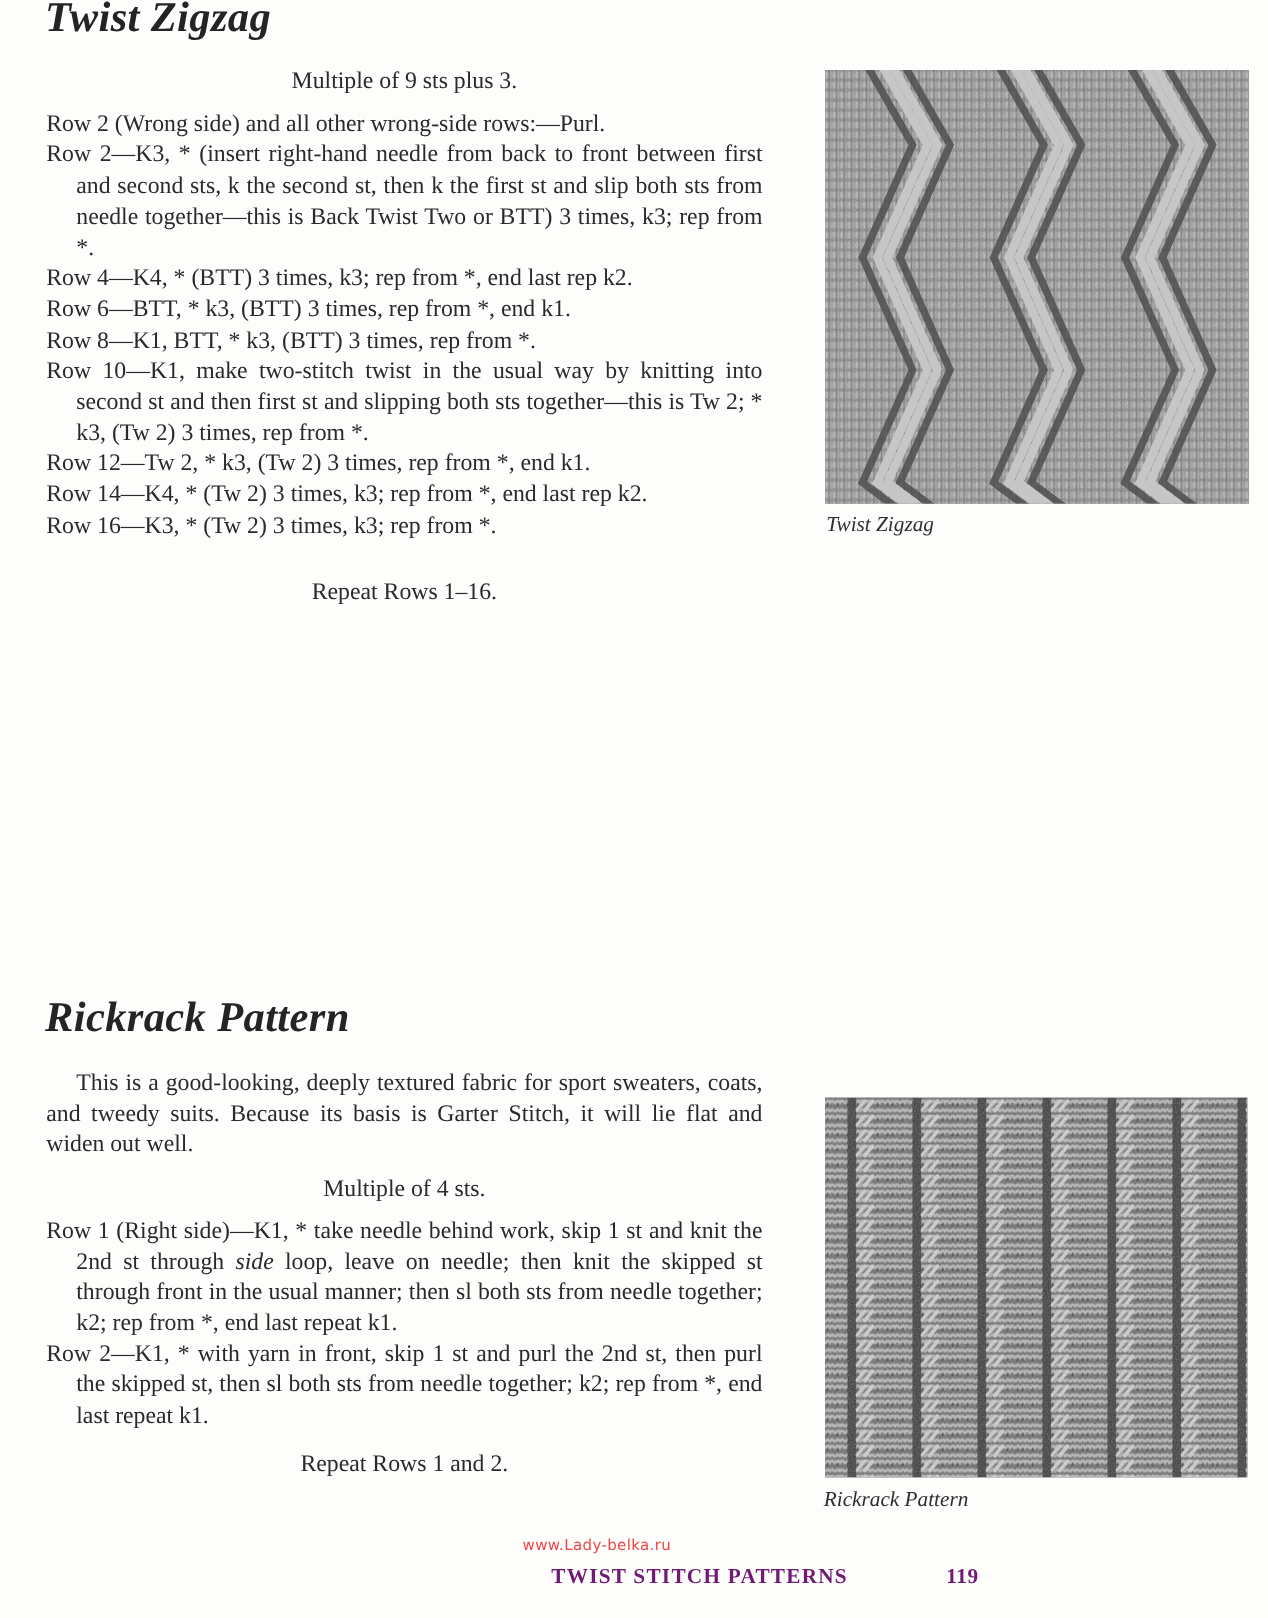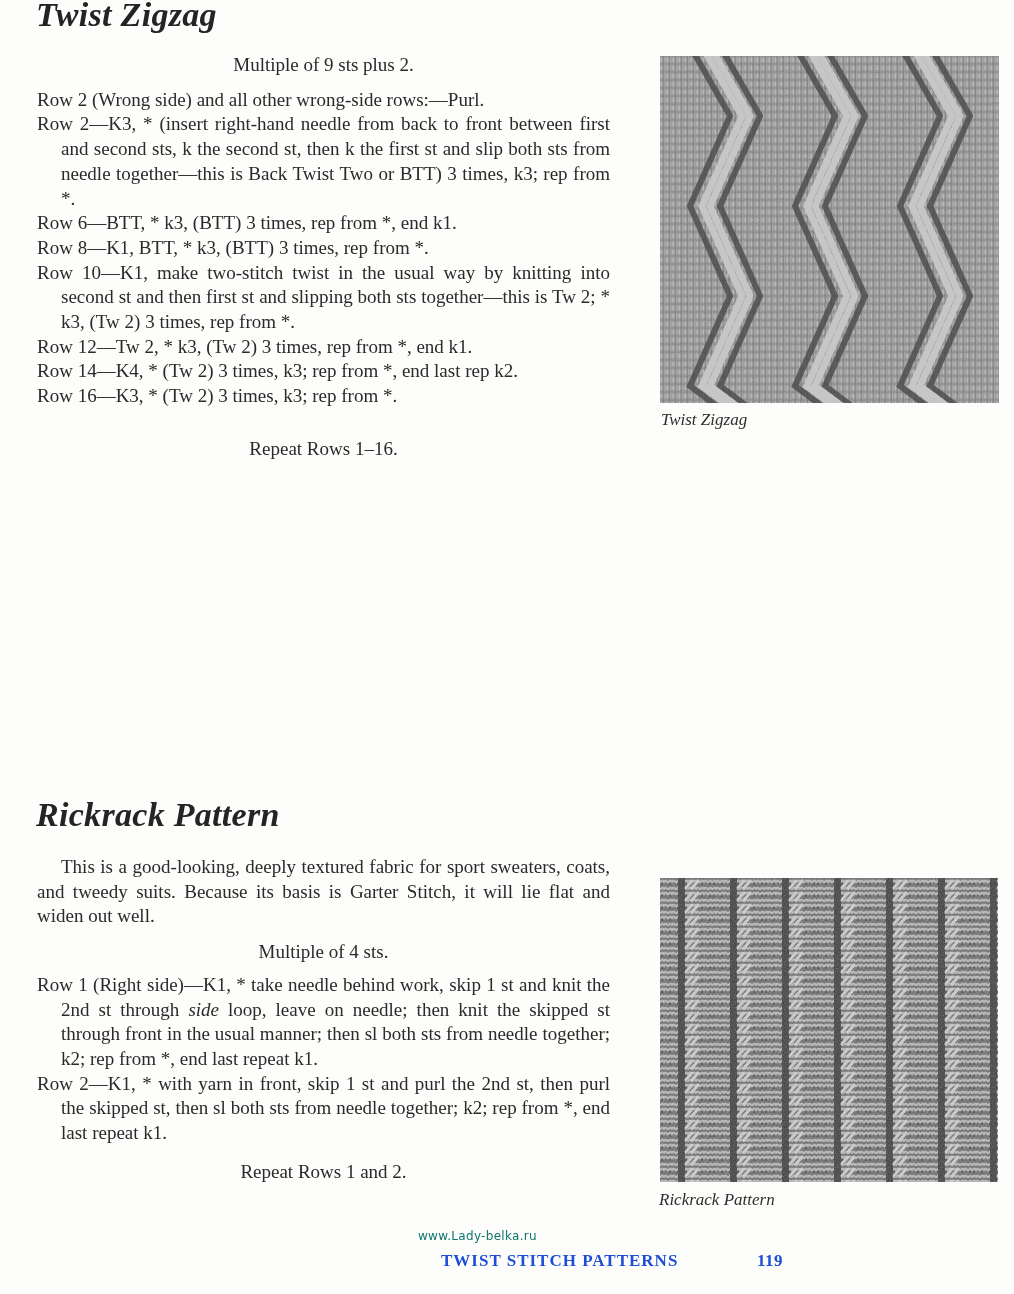--- a/index.html
+++ b/index.html
@@ -68,33 +68,34 @@
       font-family: "DejaVu Sans", "Liberation Sans", sans-serif;
       font-size: 12px;
       letter-spacing: 0.3px;
       white-space: nowrap;
     }
     .running-foot {
       font-family: "Liberation Serif", "DejaVu Serif", serif;
       font-weight: bold;
       font-size: 17px;
       letter-spacing: 1px;
-      color: #1d4ed8;
+      color: #701a75;
       white-space: nowrap;
     }
   </style>
 </head>
 <body>
 
 <h1 class="abs pattern-title" style="left:36px; top:-4px;">Twist Zigzag</h1>
 
 <div class="abs text-col" style="top:53px;">
-  <div class="centered-line" style="margin-bottom:10px;">Multiple of 9 sts plus 2.</div>
+  <div class="centered-line" style="margin-bottom:10px;">Multiple of 9 sts plus 3.</div>
   <p class="row-instr">Row 2 (Wrong side) and all other wrong-side rows:—Purl.</p>
   <p class="row-instr">Row 2—K3, * (insert right-hand needle from back to front between first and second sts, k the second st, then k the first st and slip both sts from needle together—this is Back Twist Two or BTT) 3 times, k3; rep from *.</p>
+  <p class="row-instr">Row 4—K4, * (BTT) 3 times, k3; rep from *, end last rep k2.</p>
   <p class="row-instr">Row 6—BTT, * k3, (BTT) 3 times, rep from *, end k1.</p>
   <p class="row-instr">Row 8—K1, BTT, * k3, (BTT) 3 times, rep from *.</p>
   <p class="row-instr">Row 10—K1, make two-stitch twist in the usual way by knitting into second st and then first st and slipping both sts together—this is Tw 2; * k3, (Tw 2) 3 times, rep from *.</p>
   <p class="row-instr">Row 12—Tw 2, * k3, (Tw 2) 3 times, rep from *, end k1.</p>
   <p class="row-instr">Row 14—K4, * (Tw 2) 3 times, k3; rep from *, end last rep k2.</p>
   <p class="row-instr">Row 16—K3, * (Tw 2) 3 times, k3; rep from *.</p>
   <div class="centered-line" style="margin-top:28px;">Repeat Rows 1–16.</div>
 </div>
 
 <div class="abs photo" style="left:660px; top:56px; width:339px; height:347px;" title="knitted swatch with vertical zigzag twist-stitch lines">
@@ -169,17 +170,17 @@
             <feFuncA type="linear" slope="0.4"></feFuncA>
           </feComponentTransfer>
       </filter>
     </defs>
     <rect width="338" height="304" fill="url(#rib2)"></rect>
     <rect width="338" height="304" filter="url(#grain2)"></rect>
   </svg>
 </div>
 <div class="abs caption" style="left:659px; top:1190px;">Rickrack Pattern</div>
 
-<div class="abs watermark" style="left:418px; top:1229px; color:#0f766e;">www.Lady-belka.ru</div>
+<div class="abs watermark" style="left:418px; top:1229px; color:#ef4444;">www.Lady-belka.ru</div>
 
 <div class="abs running-foot" style="left:441px; top:1251px;">TWIST STITCH PATTERNS</div>
 
 <div class="abs running-foot" style="left:757px; top:1251px; letter-spacing:0.5px;">119</div>
 
 </body></html>

